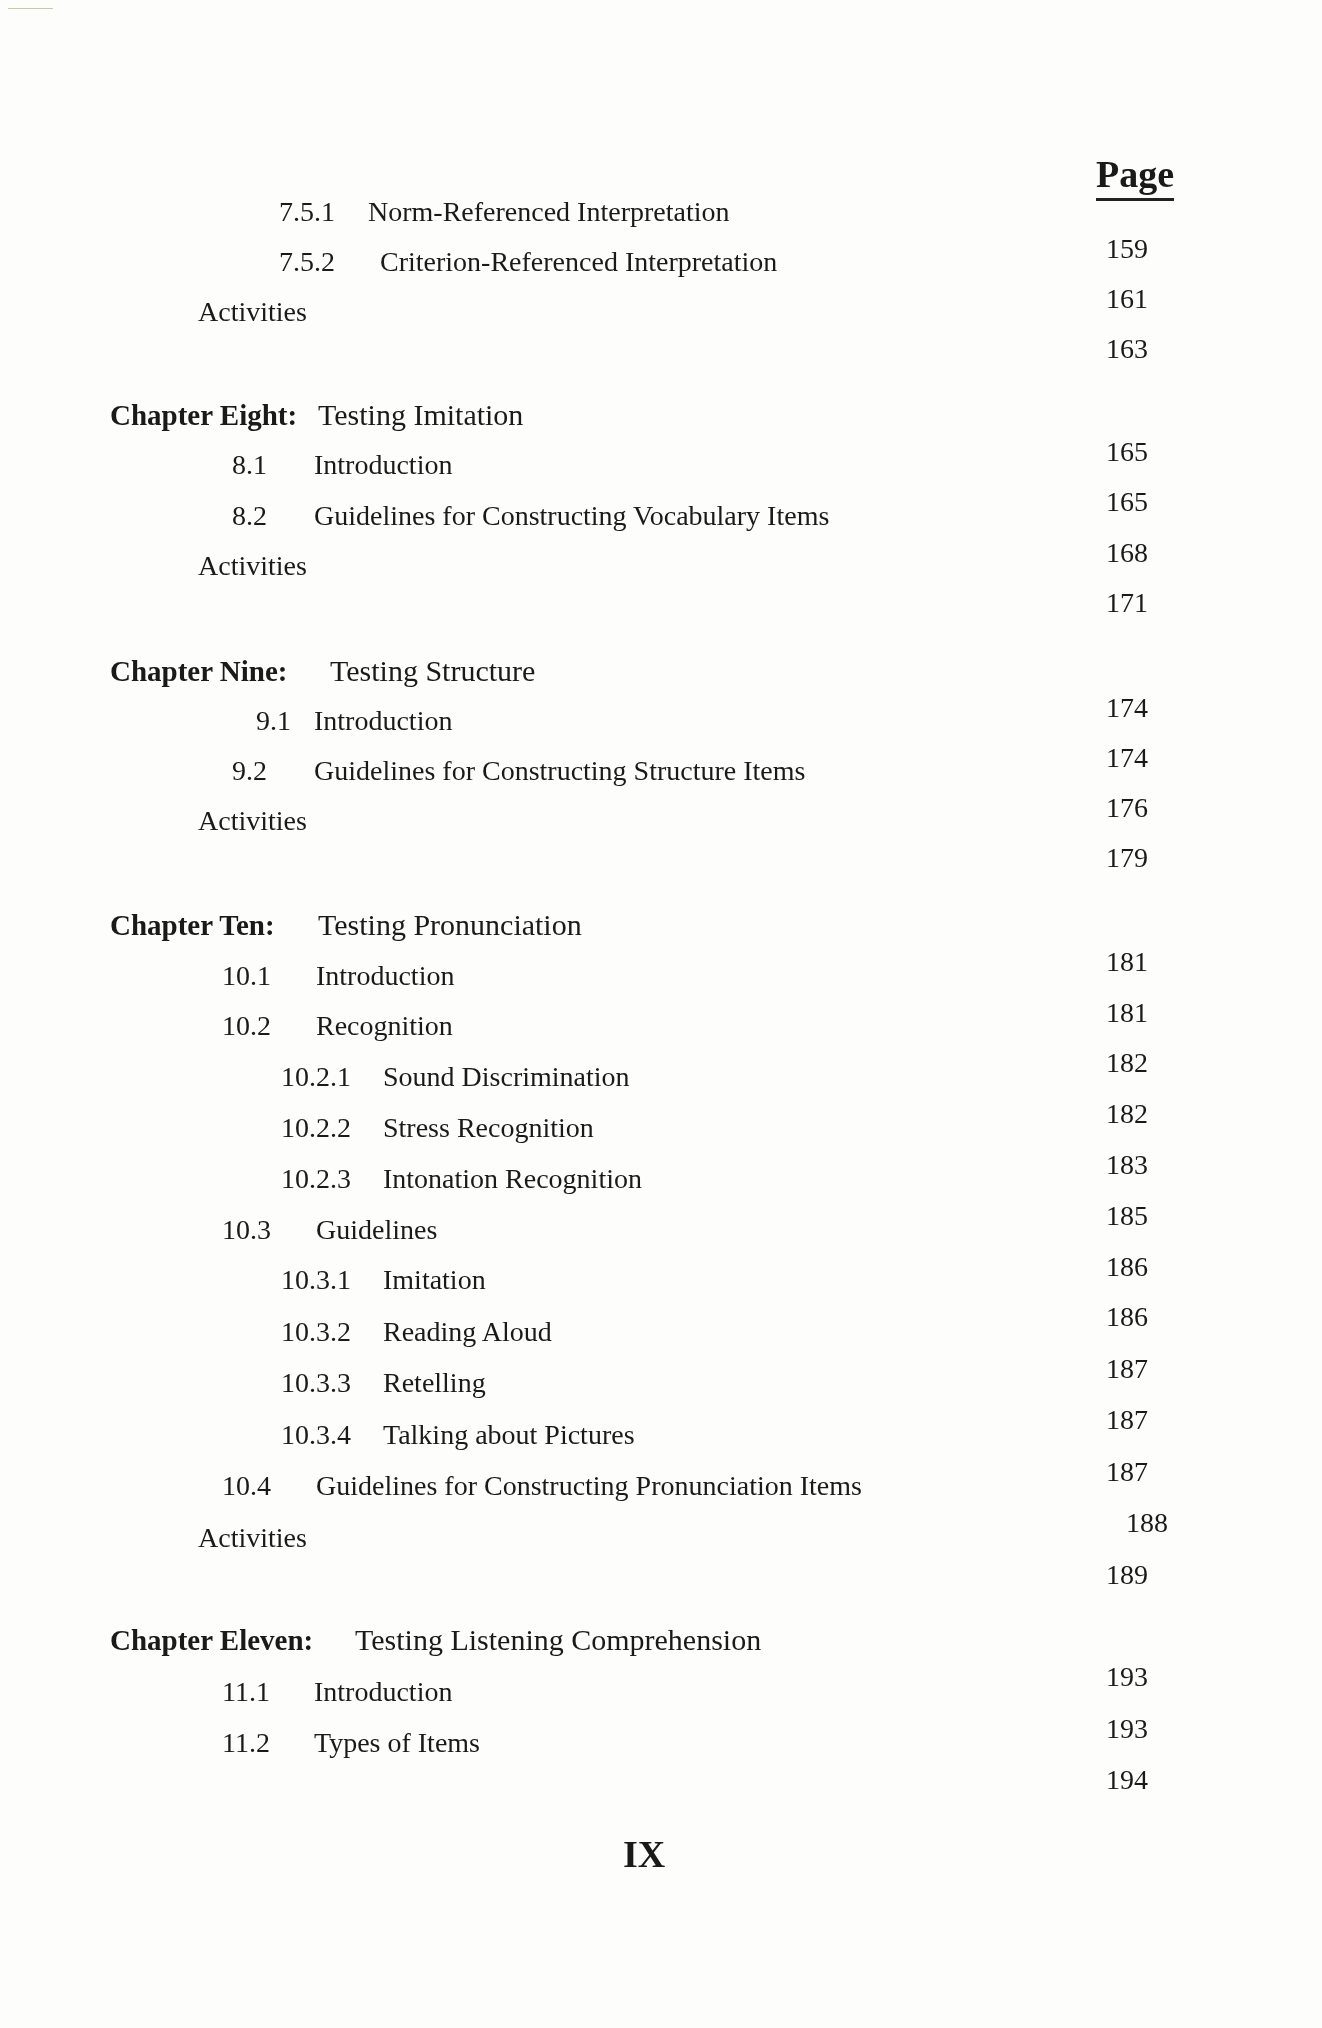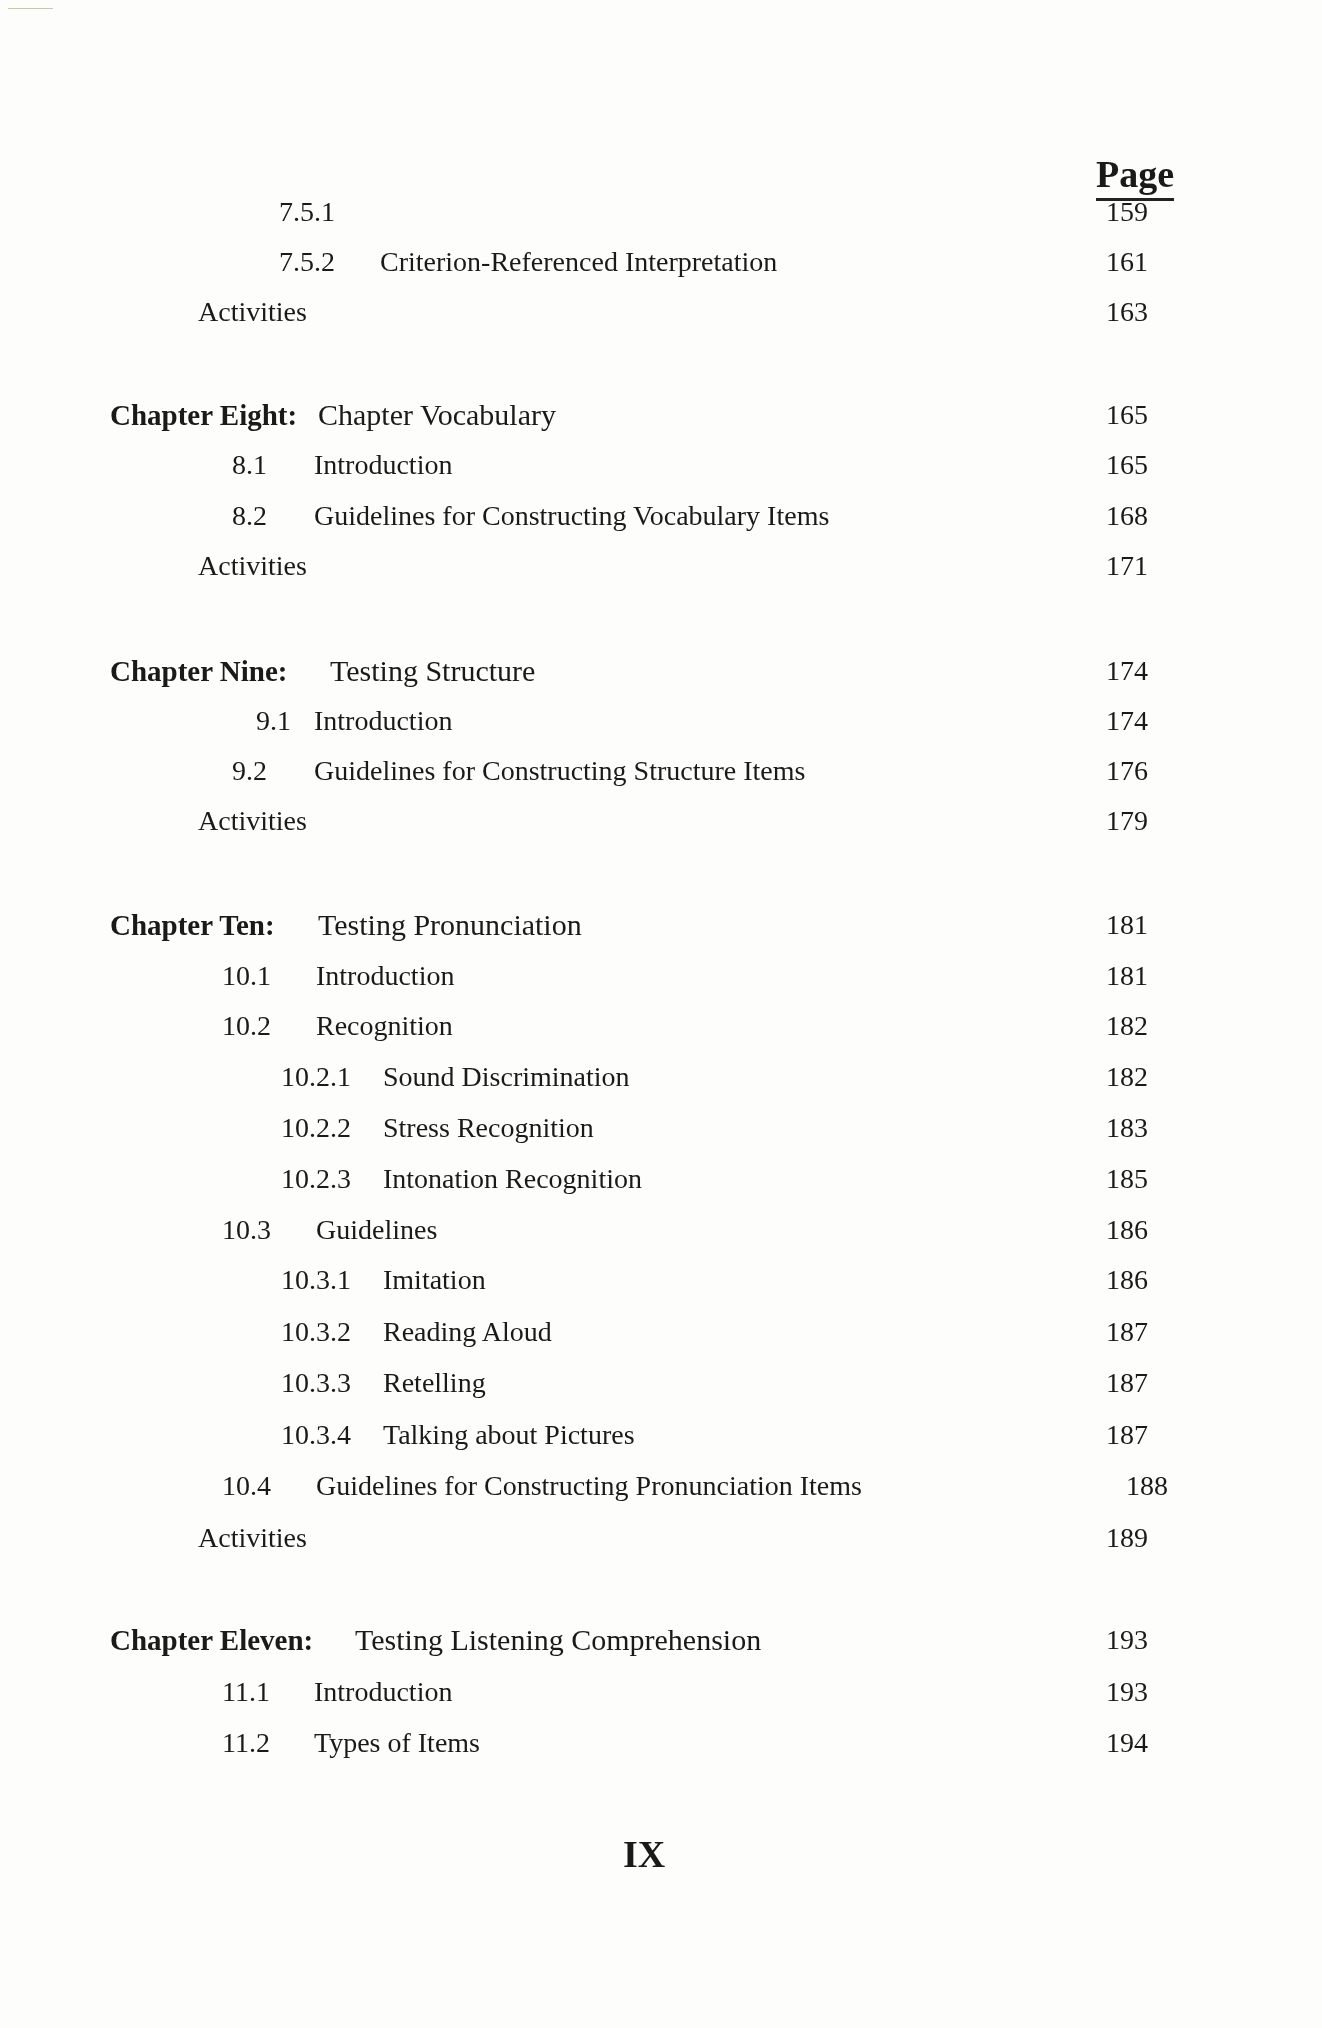--- a/index.html
+++ b/index.html
@@ -9,48 +9,49 @@
     color: #1a1a1a; position: relative; overflow: hidden;
   }
   .topline { position: absolute; left: 8px; top: 8px; width: 45px; height: 1px; background: #c9c9a8; }
   .page-head {
     position: absolute; left: 1096px; top: 150px; font-weight: bold; font-size: 38px;
     border-bottom: 3px solid #222; line-height: 48px; padding-bottom: 0;
   }
   .row { position: absolute; left: 0; width: 1322px; height: 40px; font-size: 28px; line-height: 40px; }
   .row .num { position: absolute; }
   .row .title { position: absolute; }
-  .row .pg { position: absolute; right: 174px; text-align: left; }
+  .row .pg { position: absolute; right: 174px; text-align: left; margin-top: 37px; }
   .chapter .num { font-weight: bold; font-size: 29px; }
   .chapter .title { font-size: 30px; }
   .folio { position: absolute; left: 623px; top: 1832px; font-weight: bold; font-size: 38px; }
 </style>
 </head>
 <body>
 
 <div class="topline"></div>
 <div class="page-head">Page</div>
 
 <div id="toc">
     <div class="row sub2" style="top: 192px;">
       <span class="num" style="left: 279px;">7.5.1</span>
+      <span class="title" style="left: 368px;">Norm-Referenced Interpretation</span>
       <span class="pg">159</span>
     </div>
     <div class="row sub2" style="top: 242px;">
       <span class="num" style="left: 279px;">7.5.2</span>
       <span class="title" style="left: 380px;">Criterion-Referenced Interpretation</span>
       <span class="pg">161</span>
     </div>
     <div class="row activities" style="top: 292px;">
       <span class="title" style="left: 198px;">Activities</span>
       <span class="pg">163</span>
     </div>
     <div class="row chapter" style="top: 395px;">
       <span class="num" style="left: 110px;">Chapter Eight:</span>
-      <span class="title" style="left: 318px;">Chapter Vocabulary</span>
+      <span class="title" style="left: 318px;">Testing Imitation</span>
       <span class="pg">165</span>
     </div>
     <div class="row sub1" style="top: 445px;">
       <span class="num" style="left: 232px;">8.1</span>
       <span class="title" style="left: 314px;">Introduction</span>
       <span class="pg">165</span>
     </div>
     <div class="row sub1" style="top: 496px;">
       <span class="num" style="left: 232px; font-family: Liberation Serif, serif;">8.2</span>
       <span class="title" style="left: 314px;">Guidelines for Constructing Vocabulary Items</span>

